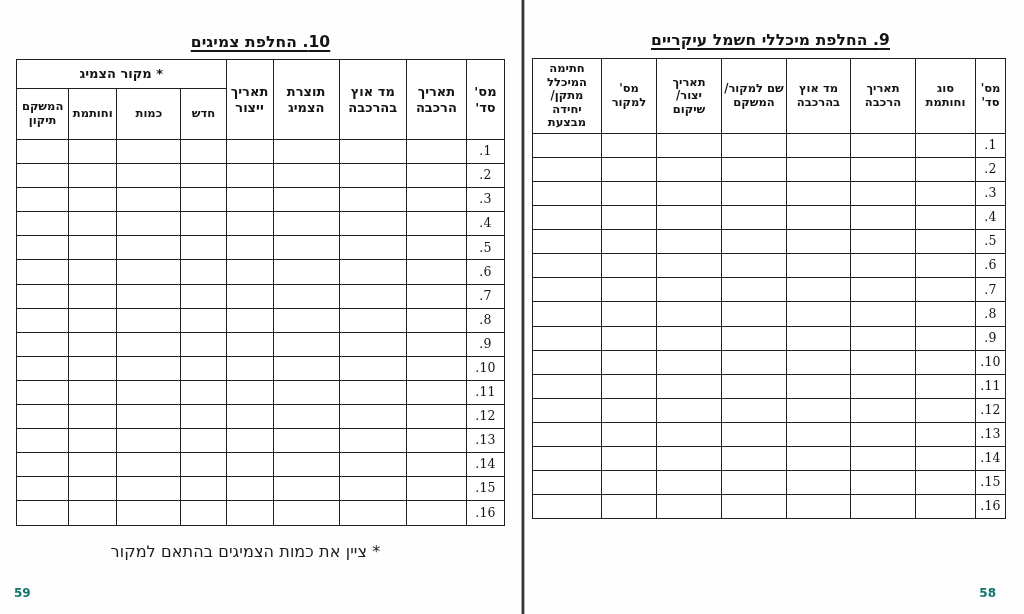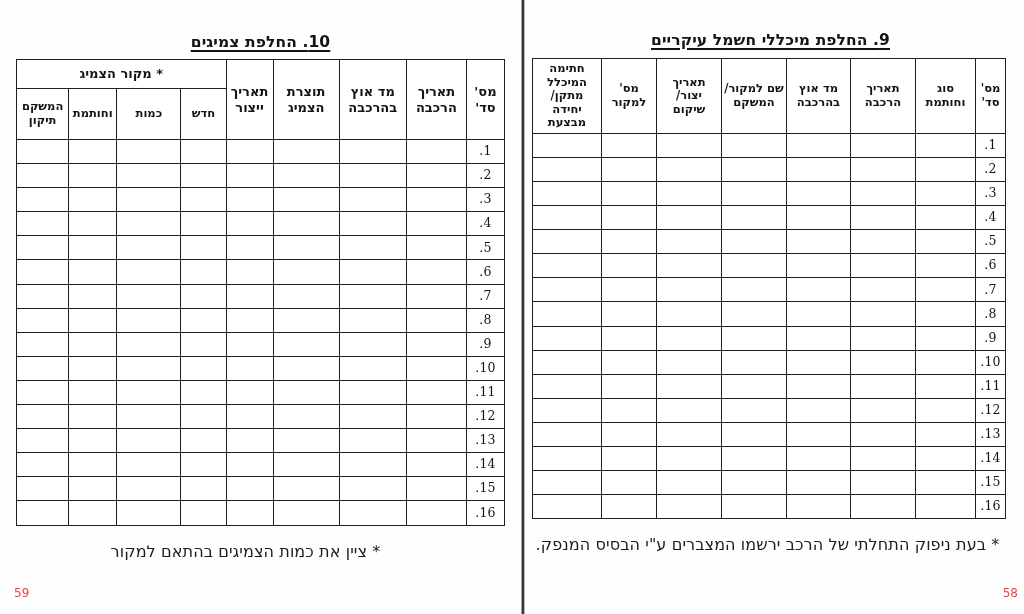--- a/index.html
+++ b/index.html
@@ -131,26 +131,26 @@
     color: #1c1c1c;
     letter-spacing: 0.1px;
   }
   .page-left  .footnote { padding-right: 30px; }
   .page-right .footnote { padding-right: 6px; }
 
   .folio {
     position: absolute;
     bottom: 14px;
     font-size: 12px;
-    font-weight: normal;
+    font-weight: bold;
     direction: ltr;
-    color: #ef4444;
+    color: #0f766e;
   }
   .page-left  .folio { left: 14px; }
-  .page-right .folio { right: 6px; }
+  .page-right .folio { right: 28px; }
 </style>
 </head>
 <body>
 
 <div class="scan">
 
   <section class="page page-left">
 
     <h1 class="sheet-title">10. החלפת צמיגים</h1>
 
@@ -553,18 +553,17 @@
             <td class="cell"></td>
             <td class="cell"></td>
             <td class="cell"></td>
             <td class="cell"></td>
             <td class="cell"></td>
             <td class="cell"></td>
           </tr>
         </tbody>
     </table>
 
-    <p class="footnote">* בעת ניפוק התחלתי של הרכב ירשמו המצברים ע"י הבסיס המנפק.</p>
 
     <div class="folio">58</div>
   </section>
 
 </div>
 
 </body></html>

